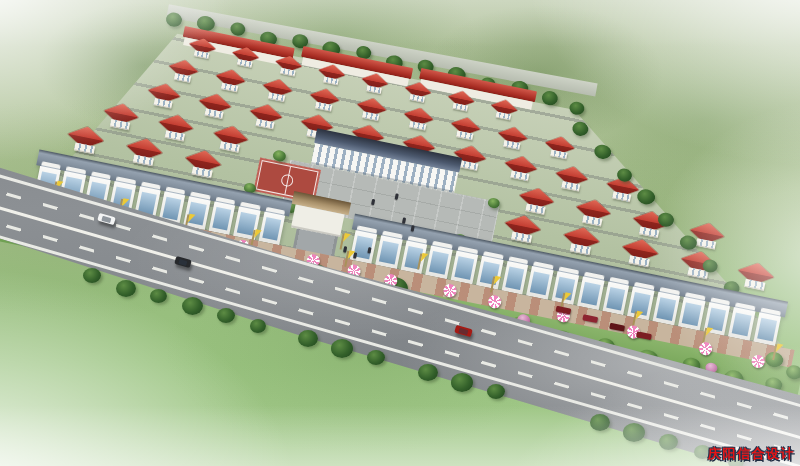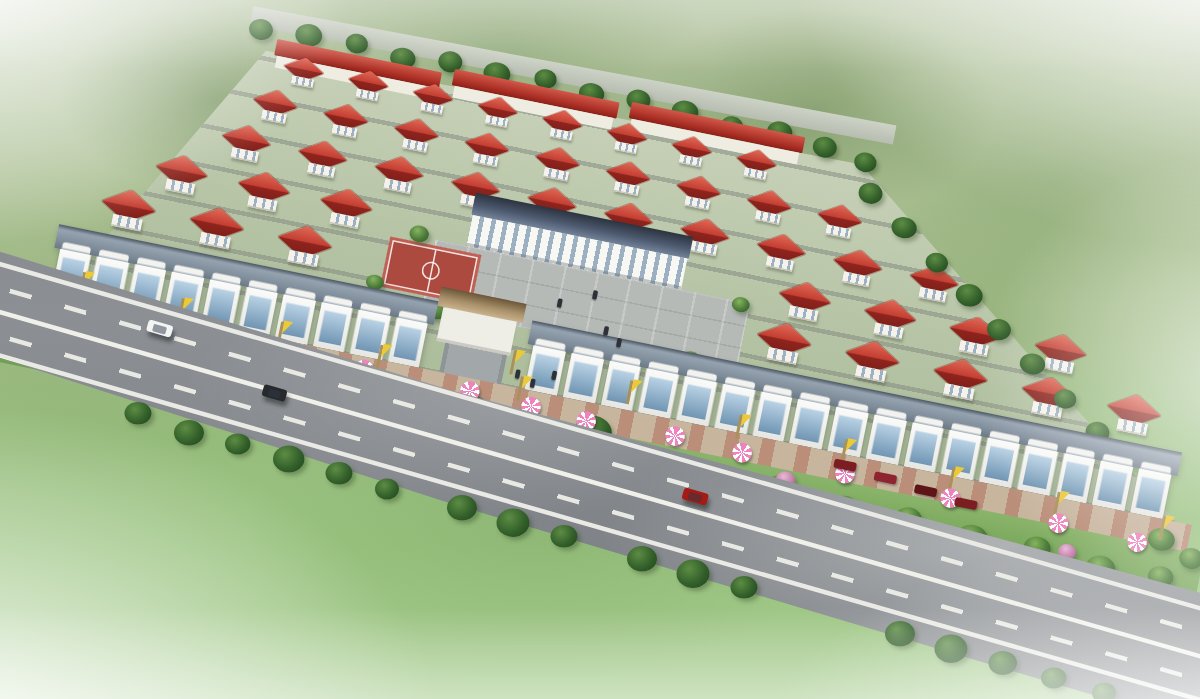--- a/index.html
+++ b/index.html
@@ -370,13 +370,14 @@
       <div class="tree dark" style="left: 451px; top: 372.76px; width: 22px; height: 19px;"></div>
       <div class="tree dark" style="left: 487px; top: 384.44px; width: 18px; height: 15px;"></div>
       <div class="tree dark" style="left: 590px; top: 413.6px; width: 20px; height: 17px;"></div>
       <div class="tree dark" style="left: 623px; top: 422.76px; width: 22px; height: 19px;"></div>
       <div class="tree dark" style="left: 658.5px; top: 434.02px; width: 19px; height: 16px;"></div>
       <div class="tree dark" style="left: 693.5px; top: 444.86px; width: 17px; height: 14px;"></div>
       <div class="tree dark" style="left: 728px; top: 455.28px; width: 16px; height: 14px;"></div>
     </div>
 
   <div class="vignette"></div>
+  <div class="watermark">庆阳信合设计</div>
 </div>
 
 </body></html>

